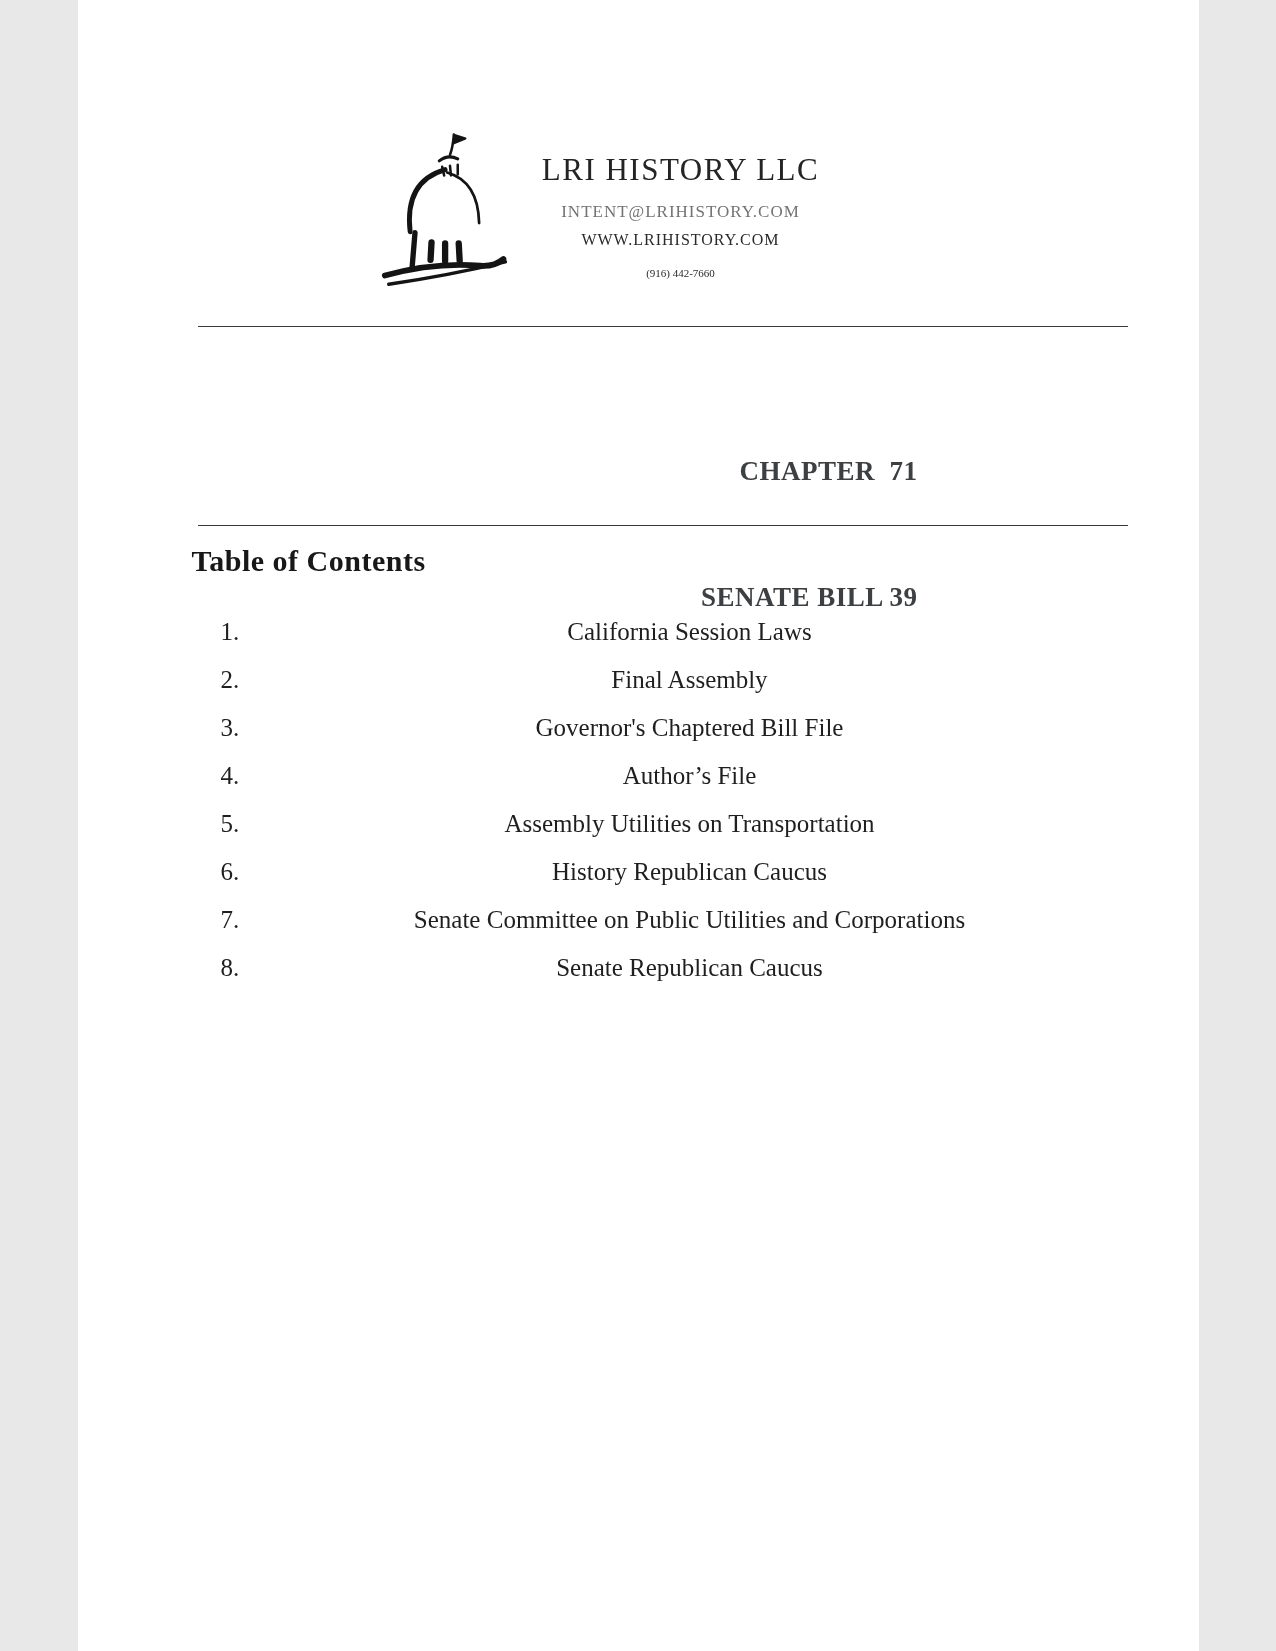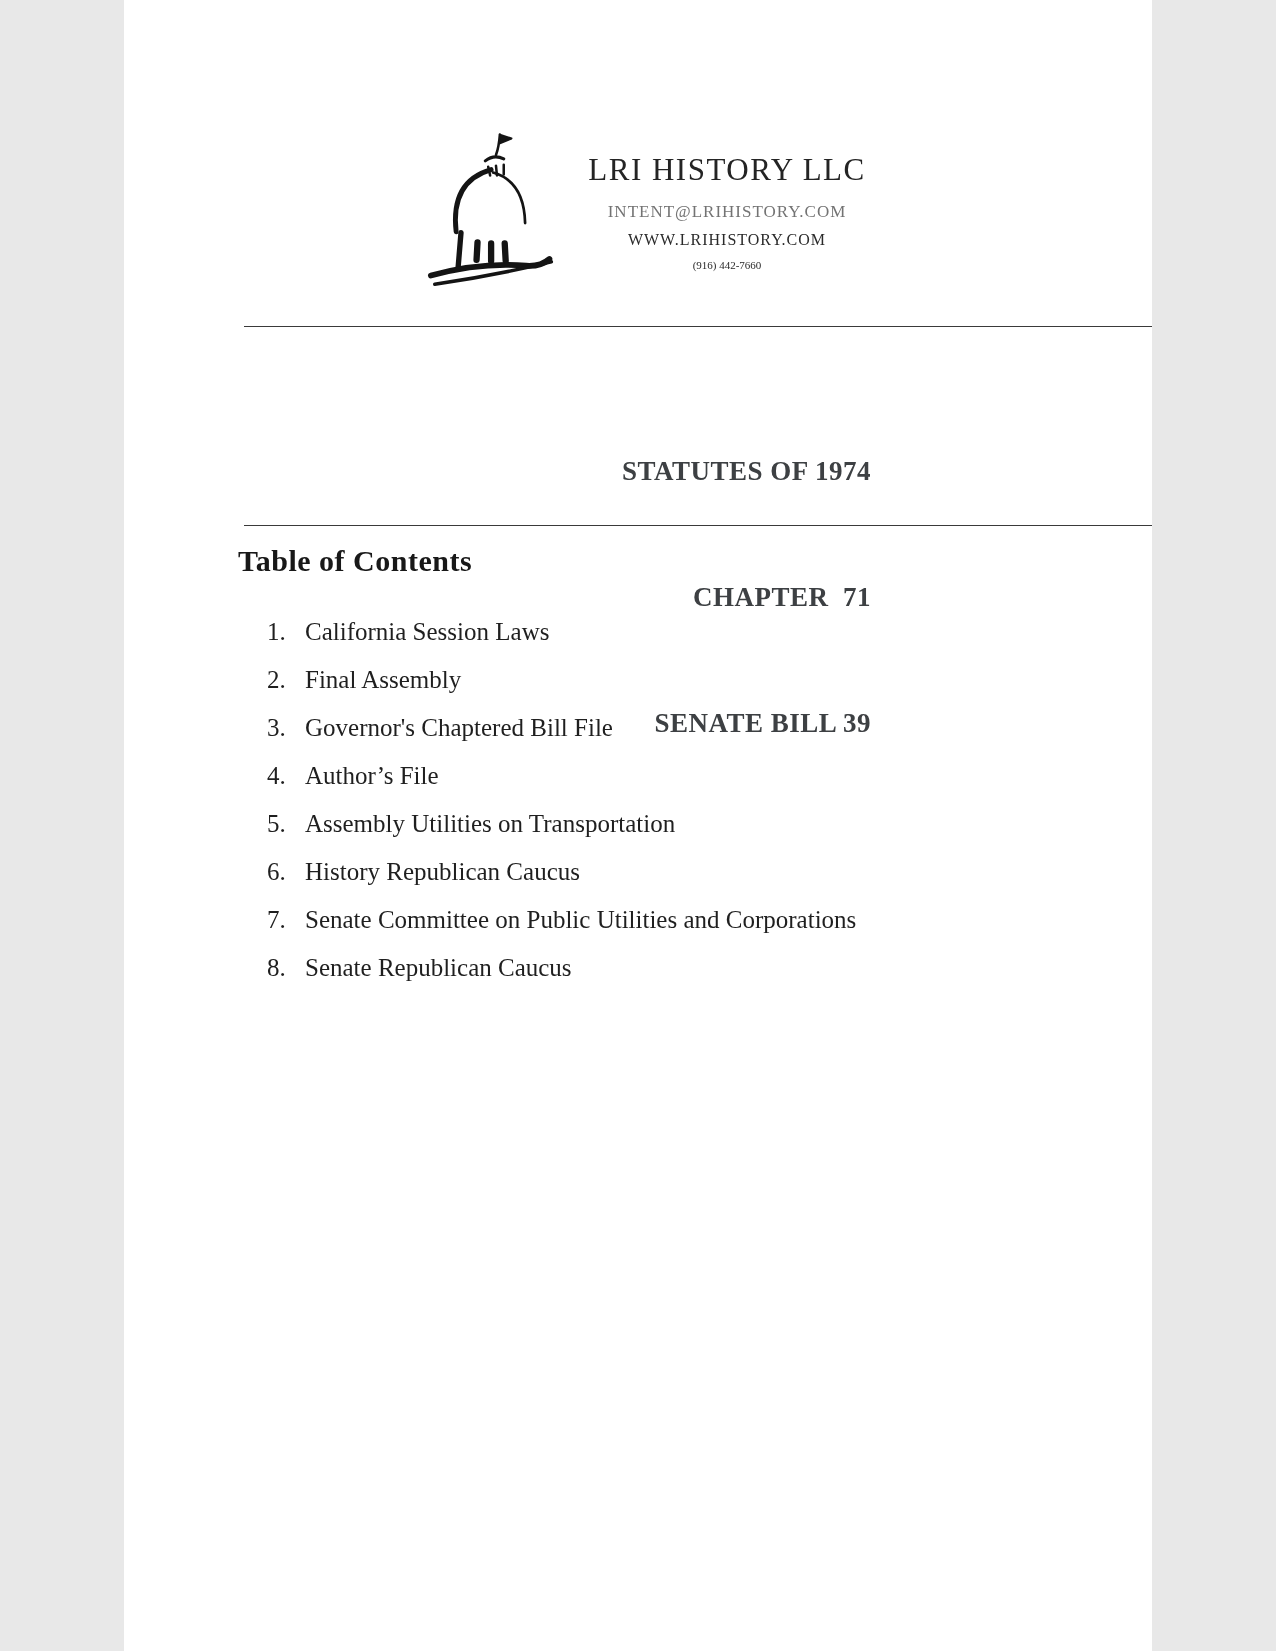--- a/index.html
+++ b/index.html
@@ -1,37 +1,37 @@
 <!DOCTYPE html>
 <html><head>
 <meta charset="utf-8">
 <style>
   html,body{margin:0;padding:0;background:#e8e8e8;}
   .page{
     position:relative;
-    width:1028px;height:1651px;
+    width:1121px;height:1651px;
     margin:0 auto;
     background:#ffffff;
     font-family:"Liberation Serif", serif;
     color:#1c1c1c;
     overflow:hidden;
   }
 
   
   .logo{position:absolute;left:292px;top:122px;width:158px;height:170px;}
   .company-block{
     position:absolute;left:438px;top:152px;width:330px;
     text-align:center;
   }
   .company-name{
     font-size:31px;letter-spacing:1.5px;color:#242424;
     margin-bottom:14px;white-space:nowrap;
   }
   .company-email{font-size:17px;letter-spacing:1px;color:#737373;margin-bottom:9px;}
-  .company-web{font-size:16px;letter-spacing:1px;color:#2a2a2a;margin-bottom:10px;}
+  .company-web{font-size:16px;letter-spacing:1px;color:#2a2a2a;margin-bottom:18px;}
   .company-phone{font-size:11px;color:#2a2a2a;}
 
   .rule{
     position:absolute;left:120px;width:930px;height:0;
     border-top:1.6px solid #3a3a3a;
   }
   .rule-top{top:326px;}
   .rule-bottom{top:525px;}
 
   
@@ -54,21 +54,21 @@
     font-size:25px;color:#1f1f1f;
   }
   .toc-list li{
     display:flex;
     margin-bottom:20px;
     line-height:28px;
   }
   .toc-num{
     width:38px;flex:0 0 38px;
   }
-  .toc-label{flex:1;}
+  .toc-label{flex:1;text-align:center;}
 </style>
 </head>
 <body>
 
 <div class="page">
 
   <svg class="logo" viewBox="0 0 160 175" aria-hidden="true">
     <g fill="none" stroke="#141414" stroke-linecap="round" stroke-linejoin="round">
 
       <path d="M85 13 l12 4 -12 5" fill="#141414" stroke-width="2"></path>
@@ -92,21 +92,20 @@
   <div class="company-block">
     <div class="company-name">LRI HISTORY LLC</div>
     <div class="company-email">INTENT@LRIHISTORY.COM</div>
     <div class="company-web">WWW.LRIHISTORY.COM</div>
     <div class="company-phone">(916) 442-7660</div>
   </div>
 
   <div class="rule rule-top"></div>
 
   <div class="statutes">
-    <div>STATUTES OF 1974</div>
     <div>CHAPTER  71</div>
     <div>SENATE BILL 39</div>
   </div>
 
   <div class="rule rule-bottom"></div>
 
   <div class="toc-heading">Table of Contents</div>
 
   <ol class="toc-list">
     <li>

